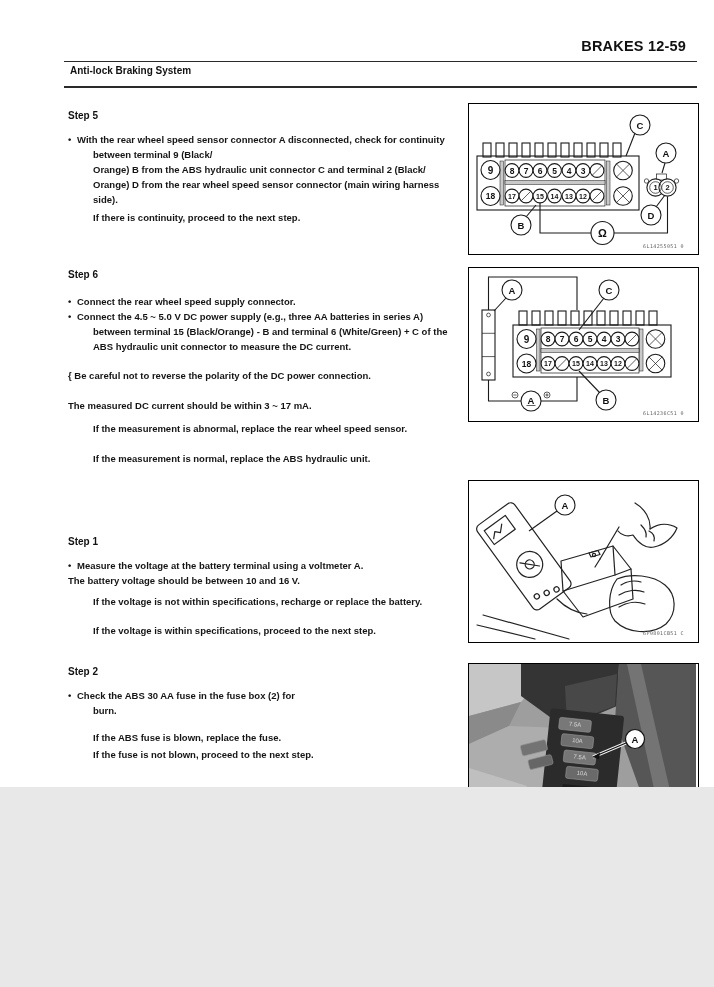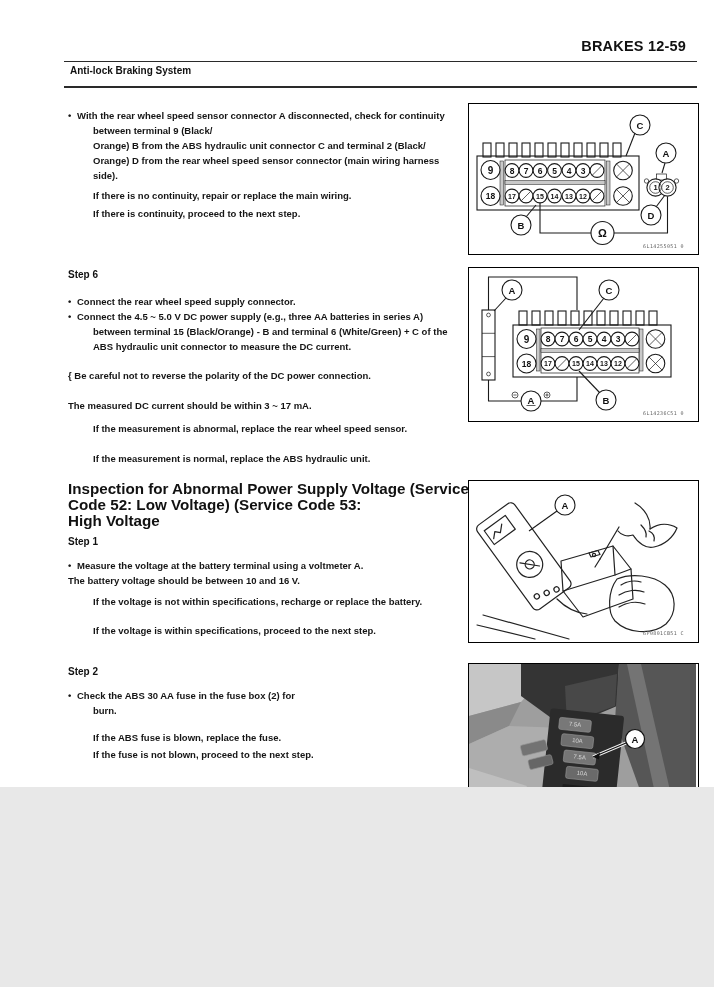--- a/index.html
+++ b/index.html
@@ -57,29 +57,29 @@
 <body>
 
 <div class="page">
 
   <div class="abs" id="page-number">BRAKES 12-59</div>
   <div class="abs" id="rule-top"></div>
   <div class="abs" id="section-title">Anti-lock Braking System</div>
   <div class="abs" id="rule-mid"></div>
 
   <div class="block" style="top:108px">
+    <div class="step-label">Step 5</div>
     <div class="doc bl">
       <span class="blt">•</span>
       <span>With the rear wheel speed sensor connector A disconnected, check for continuity</span>
     </div>
     <div class="doc indent">between terminal 9 (Black/</div>
     <div class="doc indent">Orange) B from the ABS hydraulic unit connector C and terminal 2 (Black/</div>
     <div class="doc indent">Orange) D from the rear wheel speed sensor connector (main wiring harness</div>
     <div class="doc indent">side).</div>
-    <div class="doc indent mt5">If there is no continuity, repair or replace the main wiring.</div>
     <div class="doc indent mt3">If there is continuity, proceed to the next step.</div>
   </div>
 
   <div class="block" style="top:267px">
     <div class="step-label">Step 6</div>
     <div class="doc bl mt12">
       <span class="blt">•</span>
       <span>Connect the rear wheel speed supply connector.</span>
     </div>
     <div class="doc bl">
@@ -87,25 +87,20 @@
       <span>Connect the 4.5 ~ 5.0 V DC power supply (e.g., three AA batteries in series A)</span>
     </div>
     <div class="doc indent">between terminal 15 (Black/Orange) - B and terminal 6 (White/Green) + C of the</div>
     <div class="doc indent">ABS hydraulic unit connector to measure the DC current.</div>
     <div class="doc mt14">{ Be careful not to reverse the polarity of the DC power connection.</div>
     <div class="doc mt15">The measured DC current should be within 3 ~ 17 mA.</div>
     <div class="doc indent mt8">If the measurement is abnormal, replace the rear wheel speed sensor.</div>
     <div class="doc indent mt15">If the measurement is normal, replace the ABS hydraulic unit.</div>
   </div>
 
-  <div class="abs" id="section-heading">
-    <div class="hl">Inspection for Abnormal Power Supply Voltage (Service</div>
-    <div class="hl">Code 52: Low Voltage) (Service Code 53:</div>
-    <div class="hl">High Voltage</div>
-  </div>
 
   <div class="block" style="top:534px">
     <div class="step-label">Step 1</div>
     <div class="doc bl">
       <span class="blt">•</span>
       <span>Measure the voltage at the battery terminal using a voltmeter A.</span>
     </div>
     <div class="doc">The battery voltage should be between 10 and 16 V.</div>
     <div class="doc indent mt6">If the voltage is not within specifications, recharge or replace the battery.</div>
     <div class="doc indent mt14">If the voltage is within specifications, proceed to the next step.</div>

